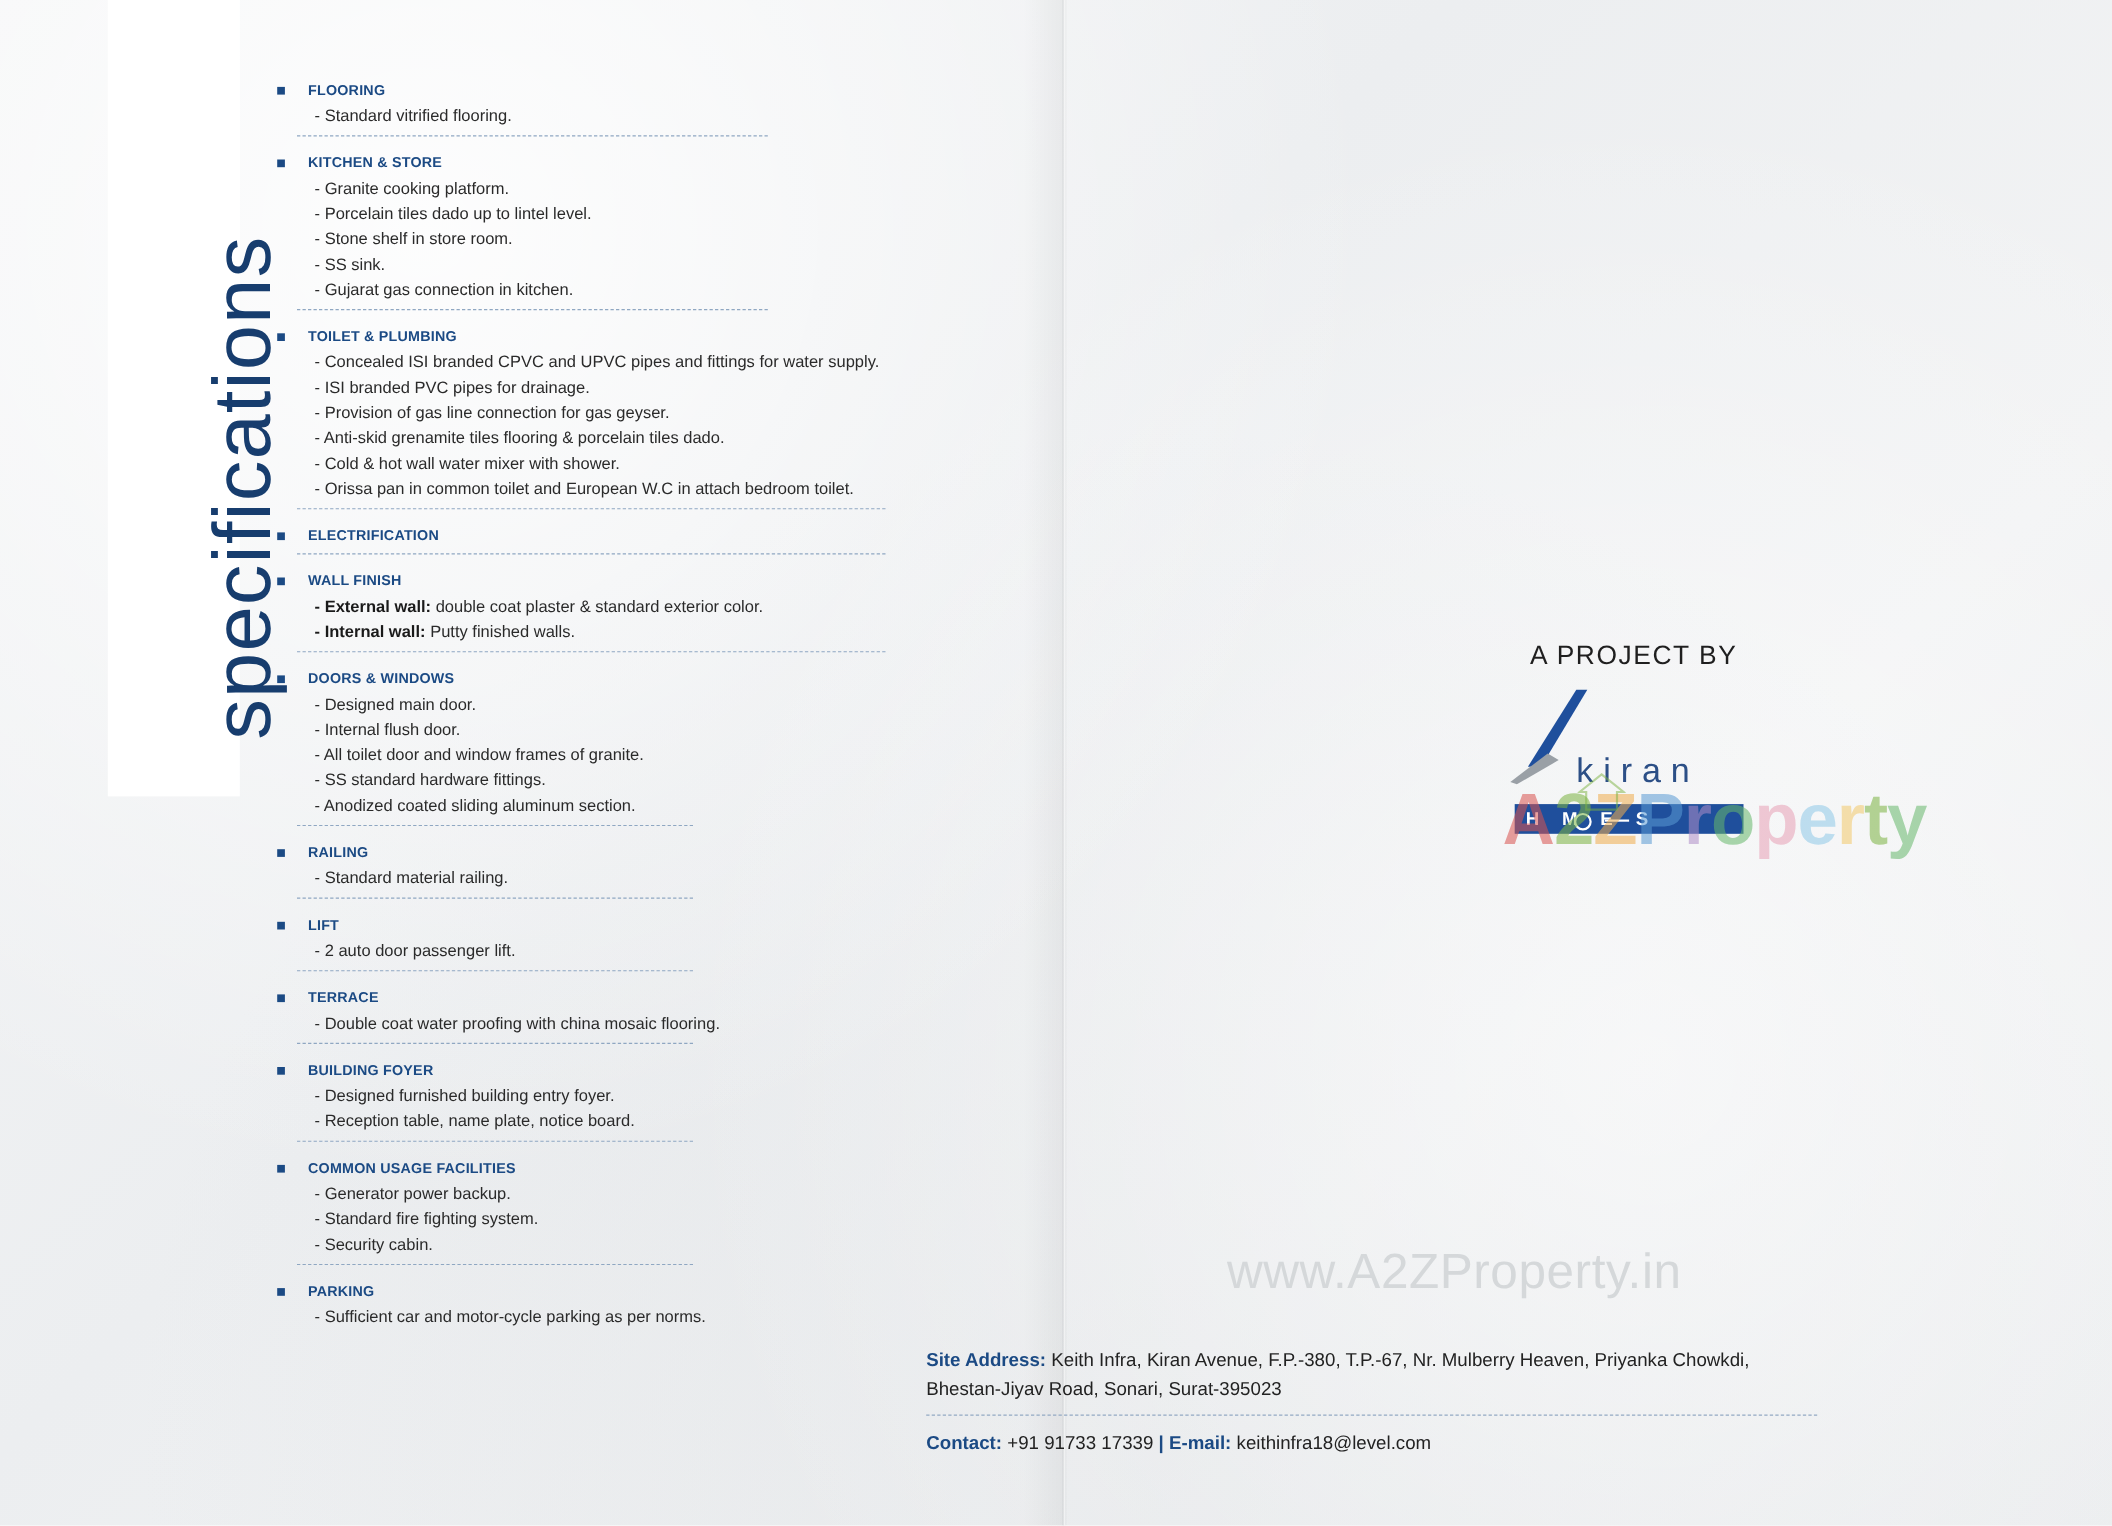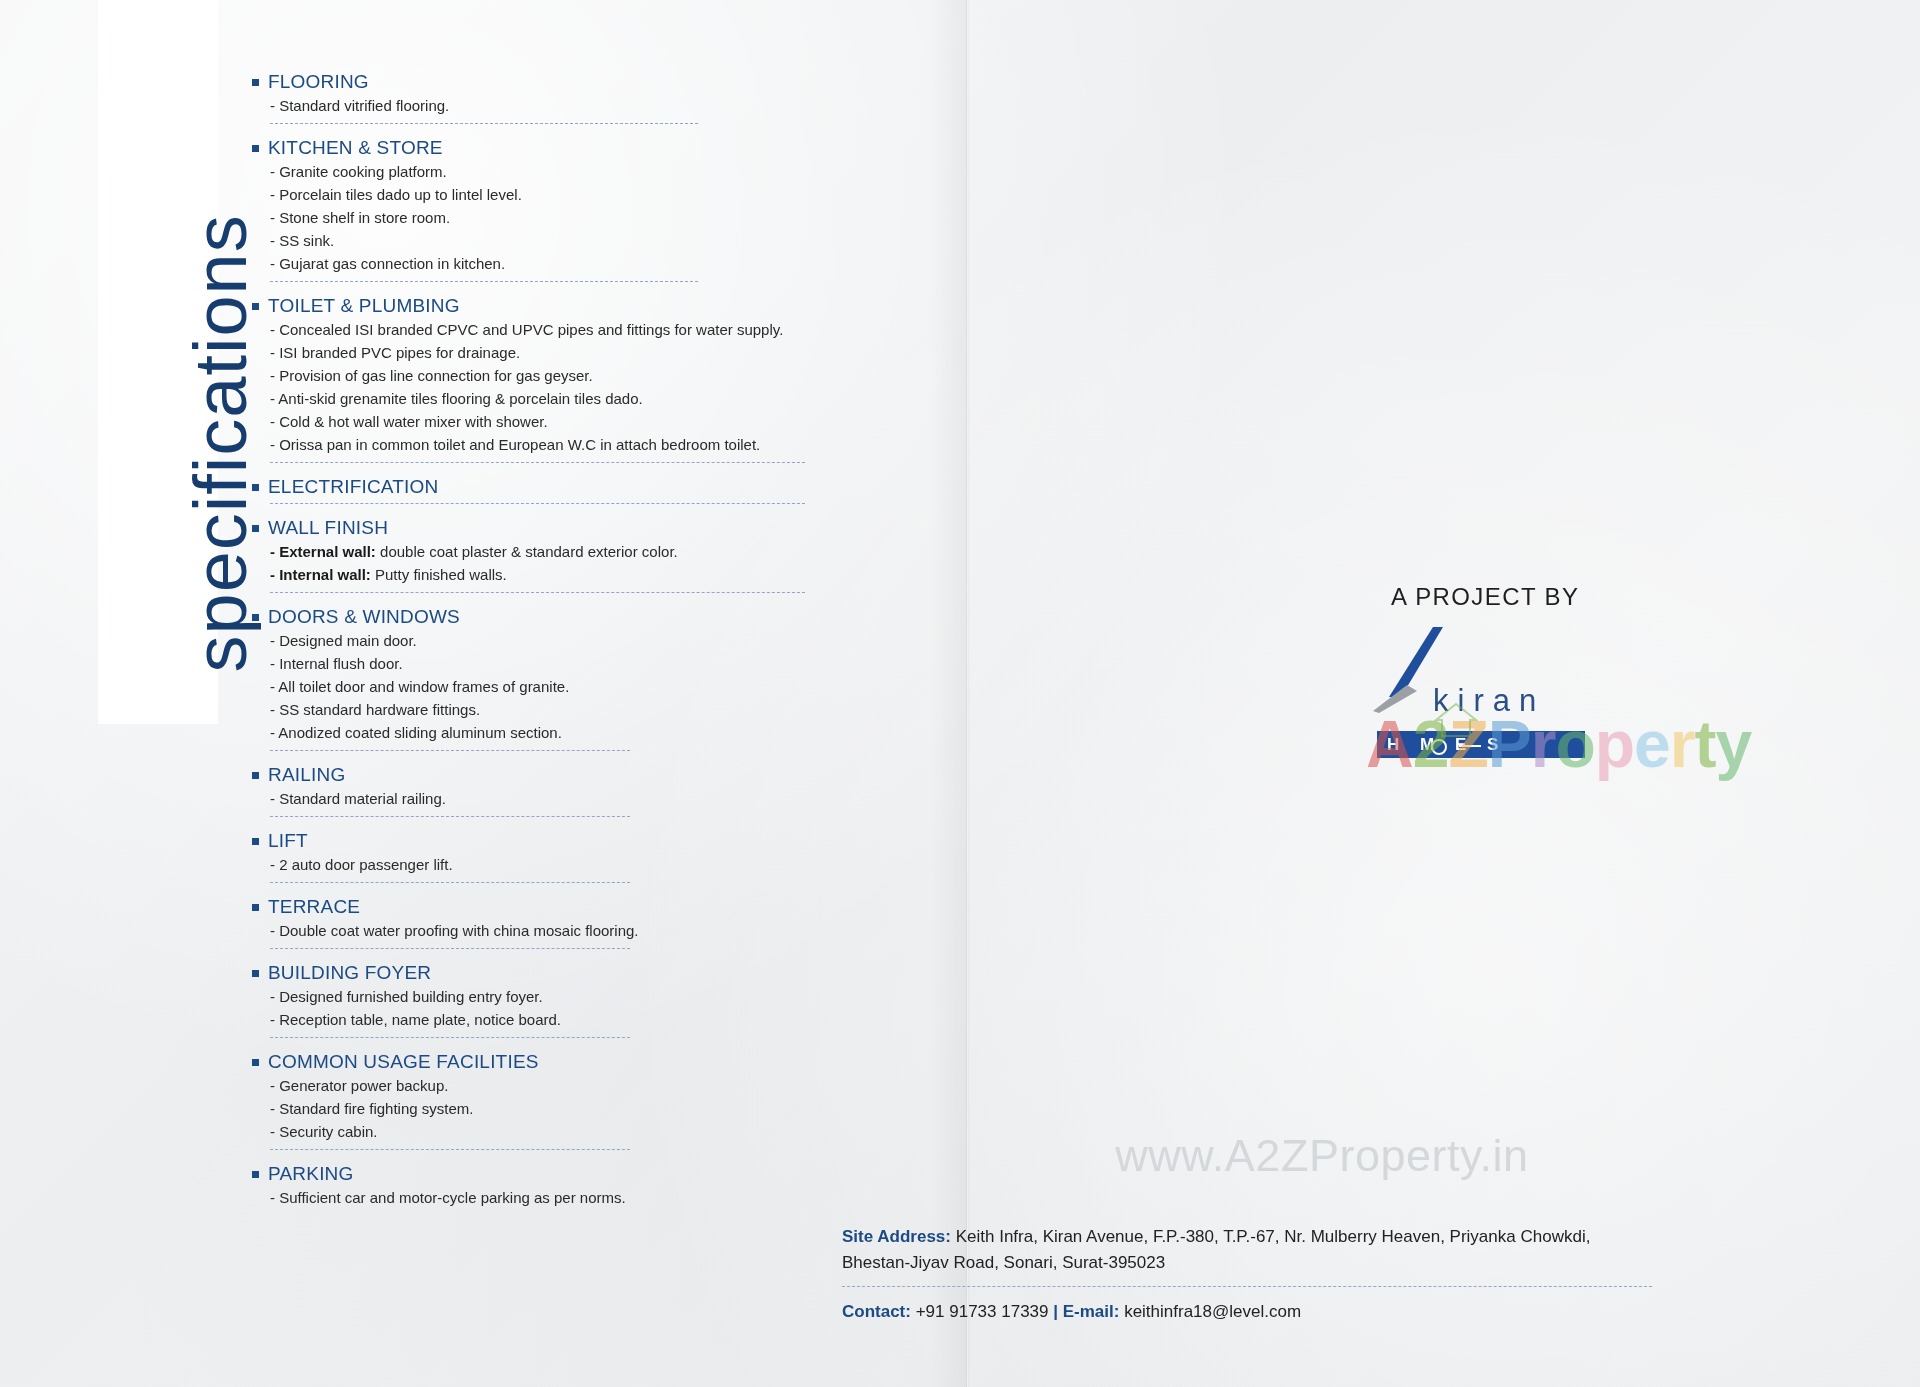--- a/index.html
+++ b/index.html
@@ -90,36 +90,38 @@
     margin-bottom: 2px;
   }
   .bullet {
     width: 7px;
     height: 7px;
     background: #1b4a84;
     margin-top: 7px;
     flex: 0 0 auto;
   }
   .spec-title {
-    font-size: 19px;
-    font-weight: normal;
+    font-size: 13px;
+    font-weight: bold;
     color: #1b4a84;
     letter-spacing: 0.2px;
     line-height: 20px;
+    margin-left: 12px;
   }
   .spec-items {
     margin: 0;
     padding: 0 0 0 18px;
     list-style: none;
   }
   .spec-items li {
     font-size: 15px;
     color: #2a2a2a;
     line-height: 23px;
     white-space: nowrap;
+    margin-left: 16px;
   }
   .spec-items li .lead {
     font-weight: bold;
     color: #1a1a1a;
   }
   .dashed {
     border-bottom: 1px dashed #8fa7c2;
     margin: 6px 0 0 18px;
   }
 

